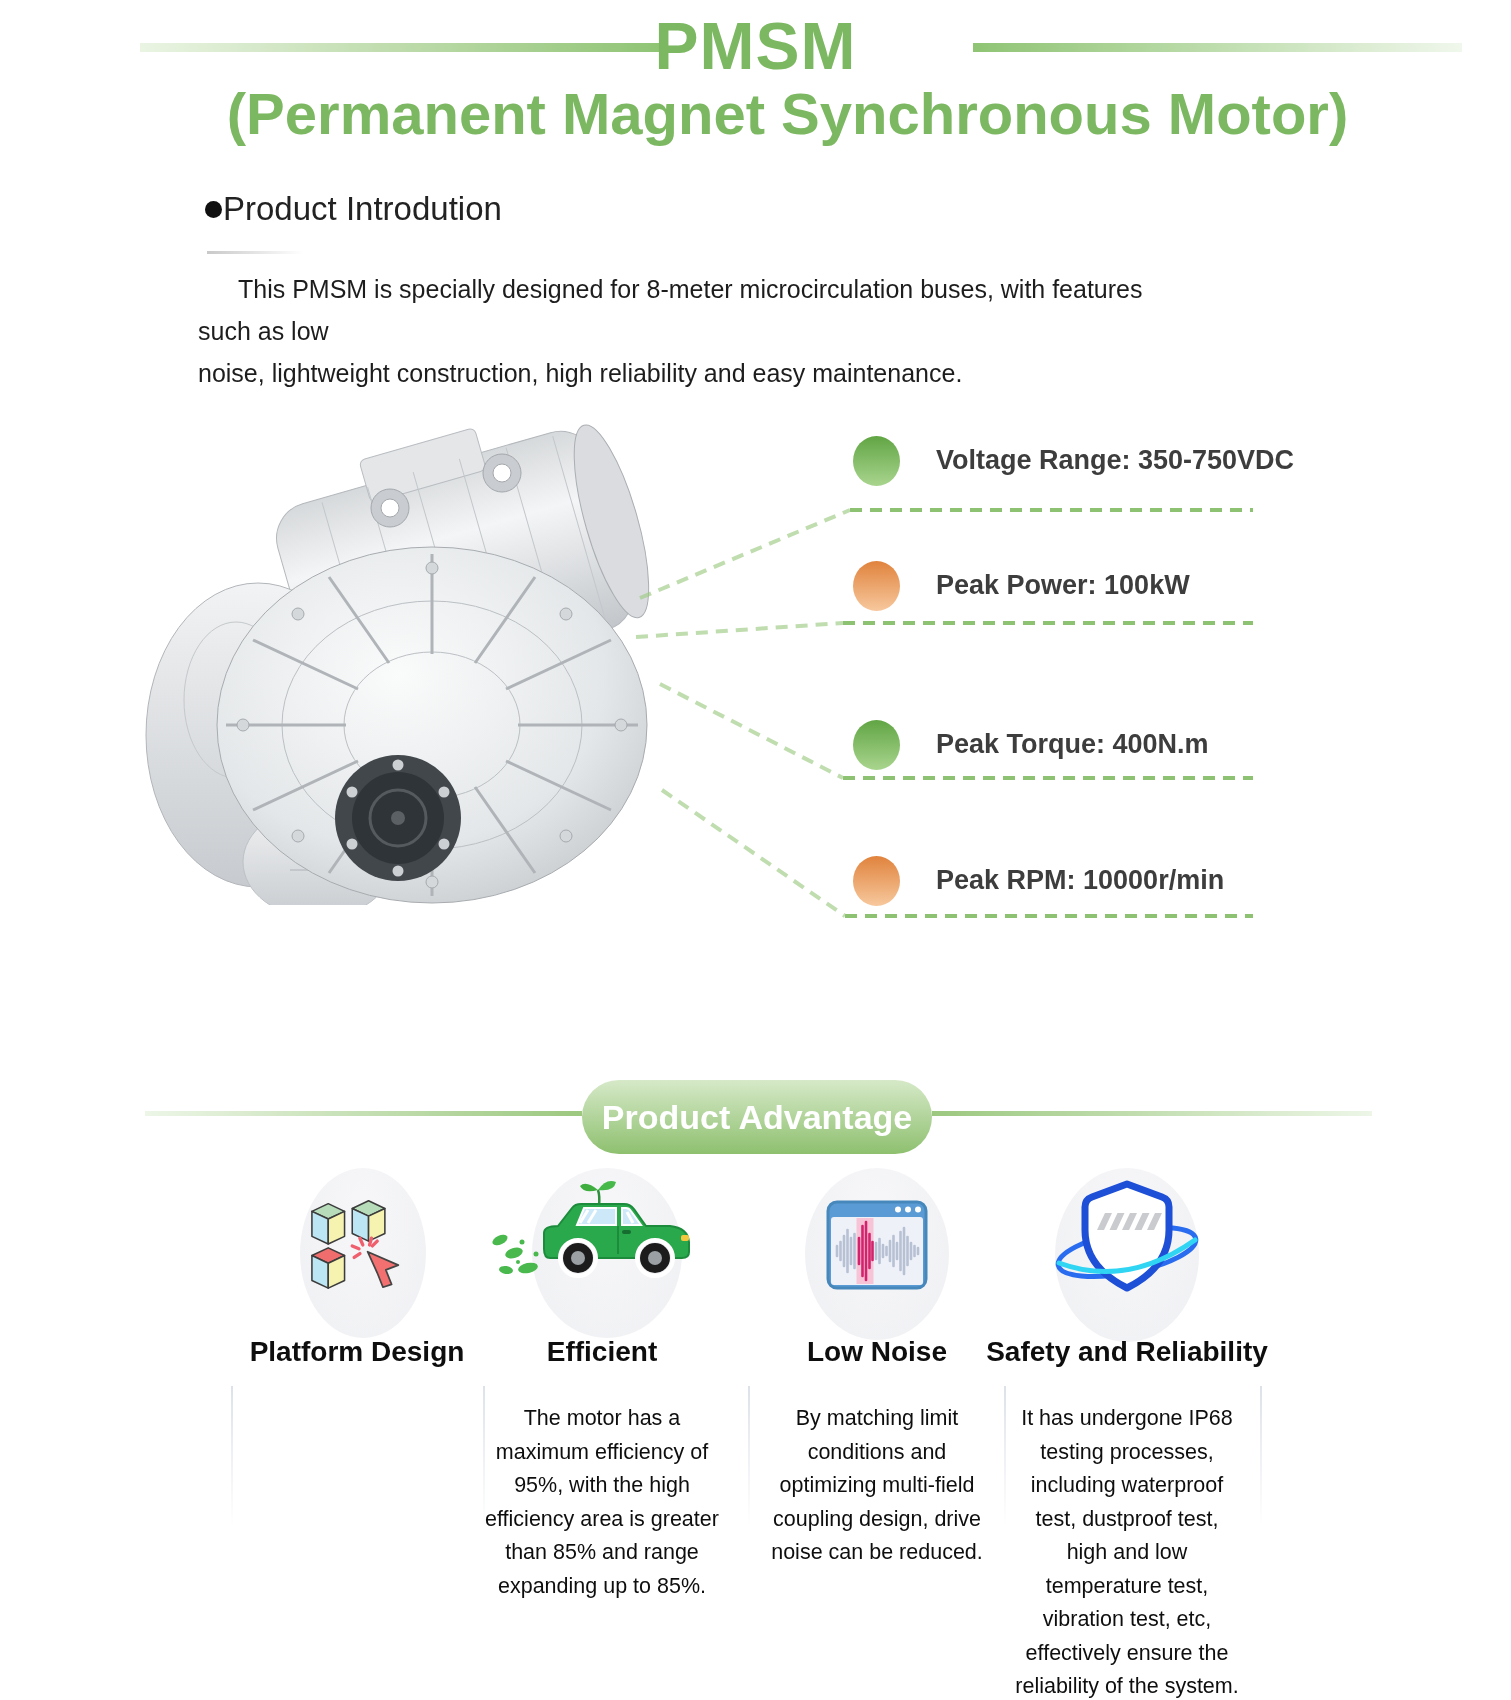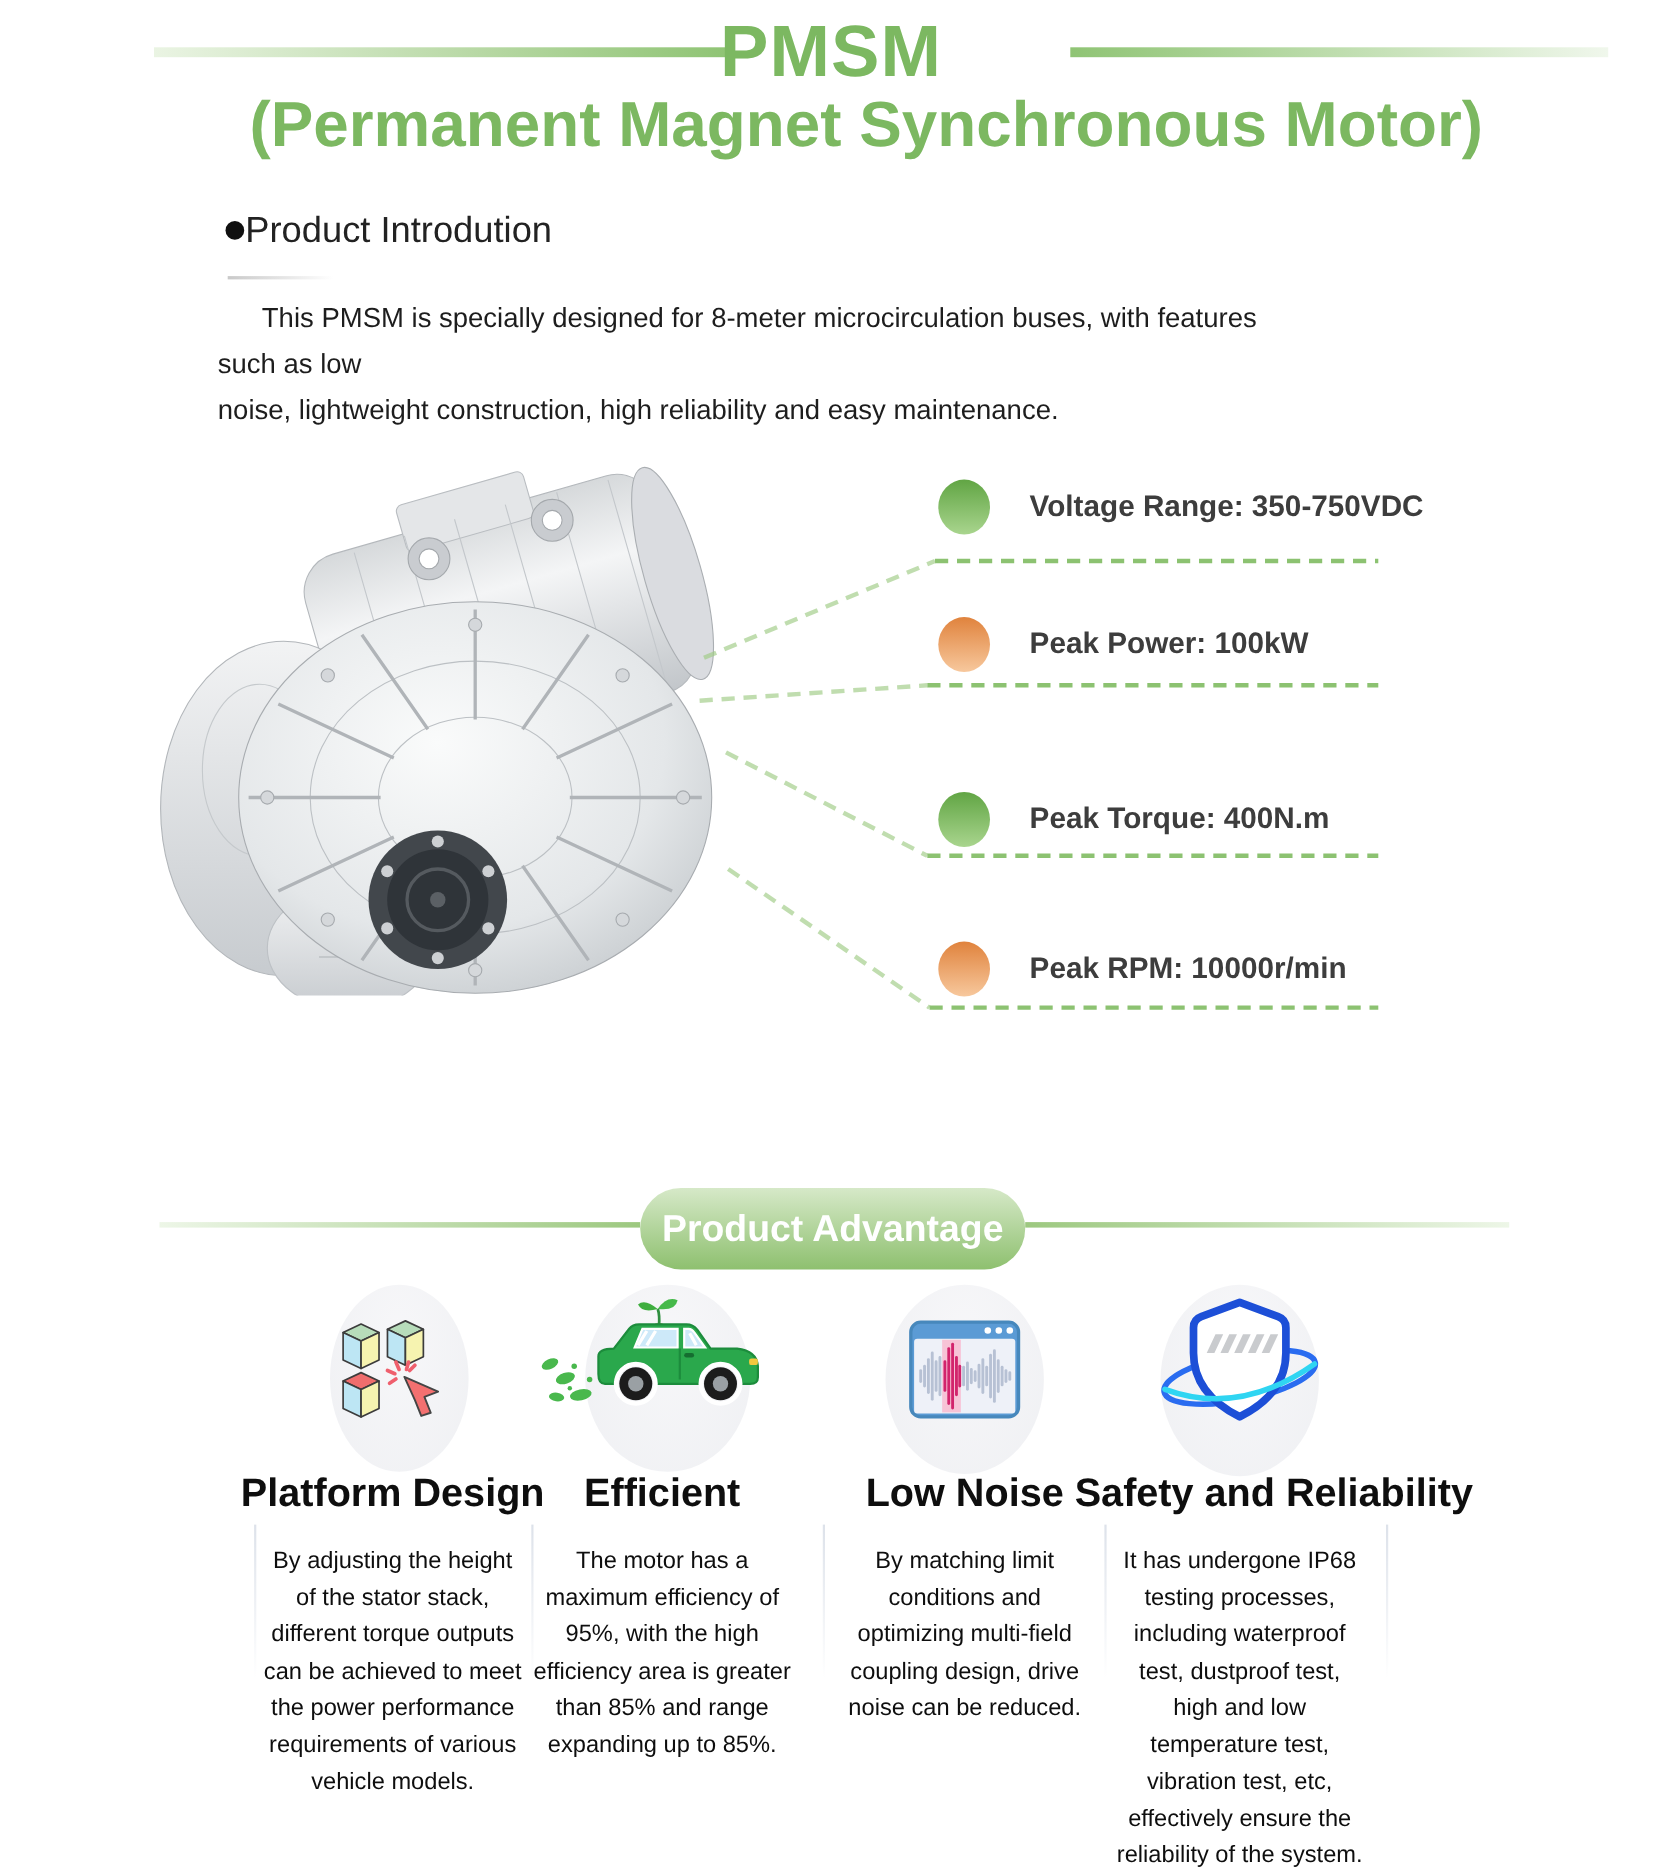--- a/index.html
+++ b/index.html
@@ -47,21 +47,21 @@
   .ell-1{left:300px;top:1168px;width:126px;height:170px;}
   .ell-2{left:532px;top:1168px;width:150px;height:170px;}
   .ell-3{left:805px;top:1168px;width:144px;height:172px;}
   .ell-4{left:1055px;top:1168px;width:144px;height:174px;}
   .adv-icon{position:absolute;z-index:2;}
   .icon-1{left:310px;top:1196px;width:96px;height:96px;}
   .icon-2{left:488px;top:1178px;width:205px;height:112px;}
   .icon-3{left:826px;top:1200px;width:102px;height:90px;}
   .icon-4{left:1052px;top:1178px;width:150px;height:122px;}
   .adv-title{position:absolute;top:1336px;width:300px;text-align:center;
-             font-size:36px;font-weight:bold;color:#0e0e0e;white-space:nowrap;}
+             font-size:28px;font-weight:bold;color:#0e0e0e;white-space:nowrap;}
   .title-1{left:207px;} .title-2{left:452px;} .title-3{left:727px;} .title-4{left:977px;}
   .divider{position:absolute;top:1386px;width:2px;height:140px;
            background:linear-gradient(#dde2ea,rgba(221,226,234,0));}
   .div-1{left:231px;} .div-2{left:483px;} .div-3{left:748px;} .div-4{left:1004px;} .div-5{left:1260px;}
   .adv-body{position:absolute;top:1402px;width:280px;text-align:center;font-size:21.5px;line-height:33.5px;
             color:#0e0e0e;white-space:pre-line;margin:0;}
   .body-1{left:217px;} .body-2{left:462px;} .body-3{left:737px;} .body-4{left:987px;}
 </style>
 </head>
 <body>
@@ -294,27 +294,20 @@
   <div class="adv-title title-2">Efficient</div>
   <div class="adv-title title-3">Low Noise</div>
   <div class="adv-title title-4">Safety and Reliability</div>
 
   <span class="divider div-1"></span>
   <span class="divider div-2"></span>
   <span class="divider div-3"></span>
   <span class="divider div-4"></span>
   <span class="divider div-5"></span>
 
-  <p class="adv-body body-1">By adjusting the height
-of the stator stack,
-different torque outputs
-can be achieved to meet
-the power performance
-requirements of various
-vehicle models.</p>
   <p class="adv-body body-2">The motor has a
 maximum efficiency of
 95%, with the high
 efficiency area is greater
 than 85% and range
 expanding up to 85%.</p>
   <p class="adv-body body-3">By matching limit
 conditions and
 optimizing multi-field
 coupling design, drive

